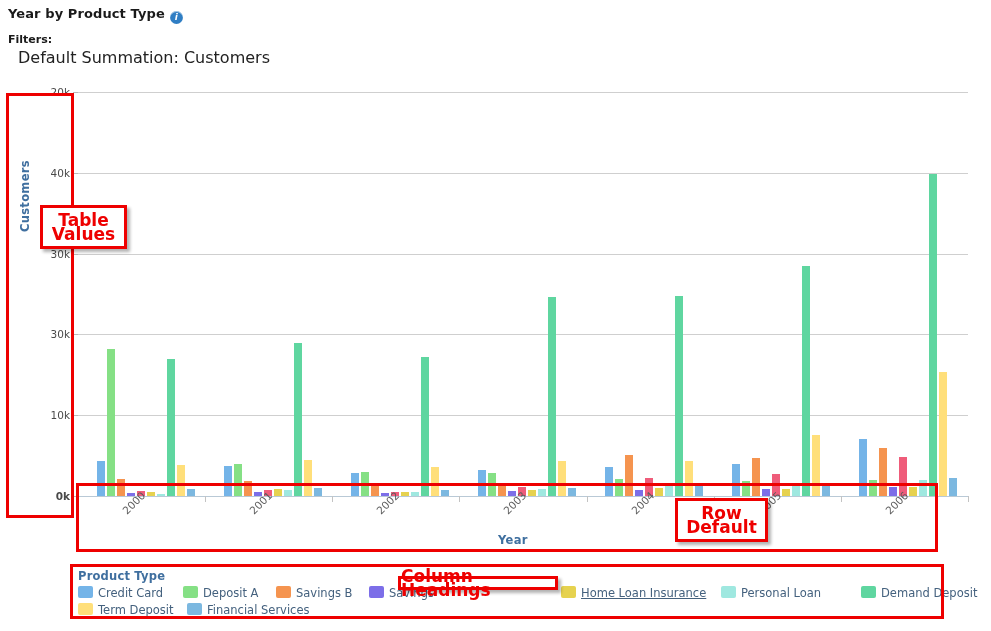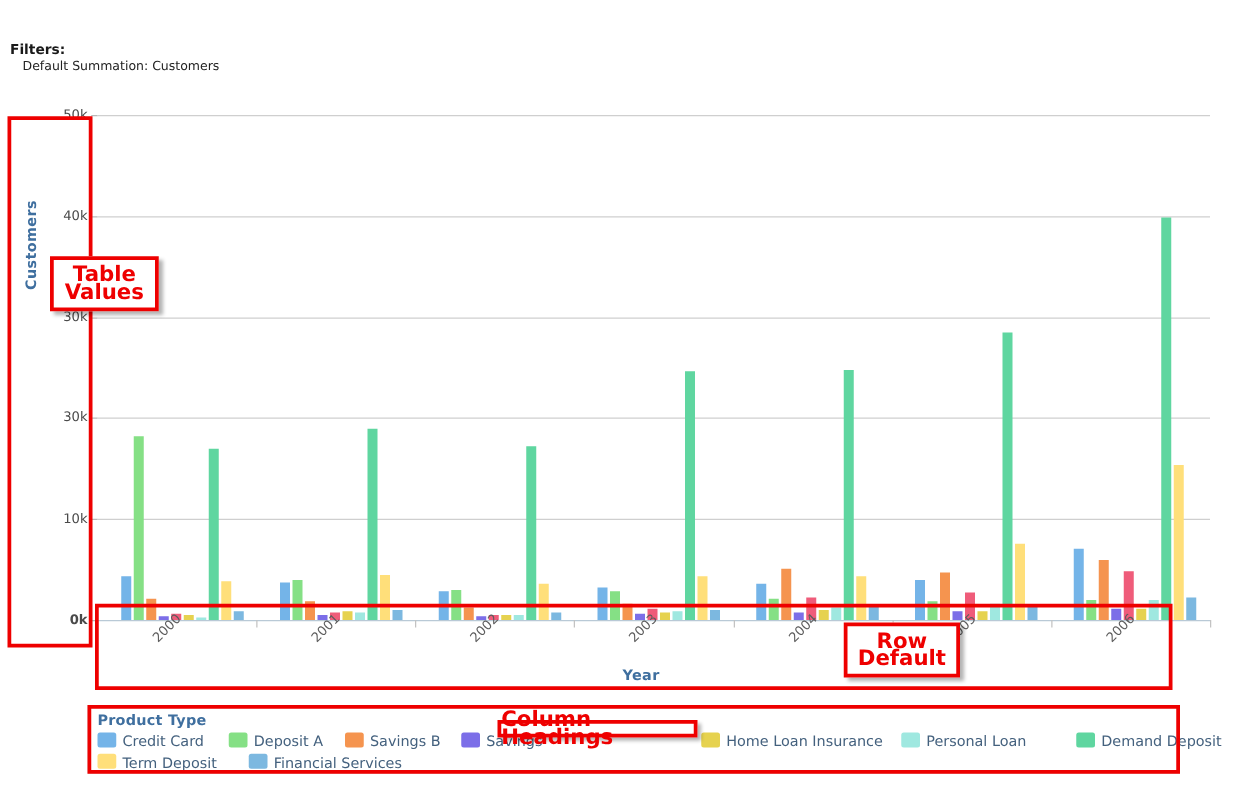--- a/index.html
+++ b/index.html
@@ -23,21 +23,21 @@
     font-size:9px;font-weight:bold;font-style:italic;
     line-height:13px;text-align:center;
     box-shadow:inset 0 1px 0 rgba(255,255,255,.55);
   }
   .filters-label{
     position:absolute;left:8px;top:33px;
     font-size:11px;font-weight:bold;color:#1a1a1a;
   }
   .filters-value{
     position:absolute;left:18px;top:48px;
-    font-size:10px;color:#222;
+    font-size:16px;color:#222;
   }
 
   
   .plot{position:absolute;left:78px;top:92px;width:890px;height:404px;}
   .gridline{position:absolute;left:0;width:890px;height:1px;background:#cfcfcf;}
   .axis-baseline{position:absolute;left:0;top:404px;width:890px;height:1px;background:#b9c9d6;}
 
   .ytick-label{
     position:absolute;right:0;width:70px;text-align:right;
     font-size:10.5px;color:#4a4a4a;transform:translateY(-50%);
@@ -90,41 +90,44 @@
     display:flex;align-items:center;justify-content:center;
     box-shadow:3px 3px 3px rgba(0,0,0,.30);
   }
   .ann-box span{display:block;}
 </style>
 </head>
 <body>
 
 <div id="root">
 
+  <div class="page-title">
+    <span>Year by Product Type</span><span class="info-icon">i</span>
+  </div>
   <div class="filters-label">Filters:</div>
   <div class="filters-value">Default Summation: Customers</div>
 
   <div class="plot" id="plot">
       <div class="ytick-mark" style="top: 404px; left: -5px;"></div>
       <div class="ytick-label" style="top: 404px; right: 898px; font-weight: bold;">0k</div>
       <div class="gridline" style="top: 323.2px;"></div>
       <div class="ytick-mark" style="top: 323.2px; left: -5px;"></div>
       <div class="ytick-label" style="top: 323.2px; right: 898px;">10k</div>
       <div class="gridline" style="top: 242.4px;"></div>
       <div class="ytick-mark" style="top: 242.4px; left: -5px;"></div>
       <div class="ytick-label" style="top: 242.4px; right: 898px;">30k</div>
       <div class="gridline" style="top: 161.6px;"></div>
       <div class="ytick-mark" style="top: 161.6px; left: -5px;"></div>
       <div class="ytick-label" style="top: 161.6px; right: 898px;">30k</div>
       <div class="gridline" style="top: 80.8px;"></div>
       <div class="ytick-mark" style="top: 80.8px; left: -5px;"></div>
       <div class="ytick-label" style="top: 80.8px; right: 898px;">40k</div>
       <div class="gridline" style="top: 0px;"></div>
       <div class="ytick-mark" style="top: 0px; left: -5px;"></div>
-      <div class="ytick-label" style="top: 0px; right: 898px;">50k</div>
+      <div class="ytick-label" style="top: 0px; right: 898px;">20k</div>
       <div class="axis-baseline"></div>
       <div class="bar" title="2000 · Credit Card · 4300" style="left: 18.5714px; width: 8px; height: 34.744px; background: rgb(116, 180, 232);"></div>
       <div class="bar" title="2000 · Savings A · 18200" style="left: 28.5714px; width: 8px; height: 147.056px; background: rgb(133, 224, 133);"></div>
       <div class="bar" title="2000 · Savings B · 2100" style="left: 38.5714px; width: 8px; height: 16.968px; background: rgb(245, 148, 79);"></div>
       <div class="bar" title="2000 · Savings · 400" style="left: 48.5714px; width: 8px; height: 3.232px; background: rgb(124, 110, 232);"></div>
       <div class="bar" title="2000 · Savings C · 600" style="left: 58.5714px; width: 8px; height: 4.848px; background: rgb(239, 92, 122);"></div>
       <div class="bar" title="2000 · Home Loan Insurance · 500" style="left: 68.5714px; width: 8px; height: 4.04px; background: rgb(230, 210, 79);"></div>
       <div class="bar" title="2000 · Personal Loan · 300" style="left: 78.5714px; width: 8px; height: 2.424px; background: rgb(159, 232, 224);"></div>
       <div class="bar" title="2000 · Demand Deposit · 17000" style="left: 88.5714px; width: 8px; height: 137.36px; background: rgb(95, 214, 160);"></div>
       <div class="bar" title="2000 · Term Deposit · 3900" style="left: 98.5714px; width: 8px; height: 31.512px; background: rgb(255, 223, 122);"></div>
@@ -207,25 +210,25 @@
   <div class="y-axis-title">Customers</div>
   <div class="x-axis-title">Year</div>
 
   <div class="legend">
     <div class="legend-title">Product Type</div>
     <div id="legend-items">
         <div class="legend-item" style="left: 7px; top: 21px;"><span class="legend-swatch" style="background: rgb(116, 180, 232);"></span><span>Credit Card</span></div>
         <div class="legend-item" style="left: 112px; top: 21px;"><span class="legend-swatch" style="background: rgb(133, 224, 133);"></span><span>Deposit A</span></div>
         <div class="legend-item" style="left: 205px; top: 21px;"><span class="legend-swatch" style="background: rgb(245, 148, 79);"></span><span>Savings B</span></div>
         <div class="legend-item" style="left: 298px; top: 21px;"><span class="legend-swatch" style="background: rgb(124, 110, 232);"></span><span>Savings</span></div>
-        <div class="legend-item" style="left: 490px; top: 21px;"><span class="legend-swatch" style="background: rgb(230, 210, 79);"></span><span>Home Loan Insurance</span></div>
+        <div class="legend-item" style="left: 490px; top: 21px; text-decoration: underline;"><span class="legend-swatch" style="background: rgb(230, 210, 79);"></span><span>Home Loan Insurance</span></div>
         <div class="legend-item" style="left: 650px; top: 21px;"><span class="legend-swatch" style="background: rgb(159, 232, 224);"></span><span>Personal Loan</span></div>
         <div class="legend-item" style="left: 790px; top: 21px;"><span class="legend-swatch" style="background: rgb(95, 214, 160);"></span><span>Demand Deposit</span></div>
         <div class="legend-item" style="left: 7px; top: 38px;"><span class="legend-swatch" style="background: rgb(255, 223, 122);"></span><span>Term Deposit</span></div>
-        <div class="legend-item" style="left: 128px; top: 38px;"><span class="legend-swatch" style="background: rgb(124, 184, 224);"></span><span>Financial Services</span></div>
+        <div class="legend-item" style="left: 116px; top: 38px;"><span class="legend-swatch" style="background: rgb(124, 184, 224);"></span><span>Financial Services</span></div>
       </div>
   </div>
 
   <div id="annotations">
       <div class="ann-rect" style="left: 6px; top: 93px; width: 68px; height: 425px;"></div>
       <div class="ann-rect" style="left: 76px; top: 483px; width: 862px; height: 69px;"></div>
       <div class="ann-rect" style="left: 70px; top: 564px; width: 874px; height: 55px;"></div>
       <div class="ann-box" style="left: 40px; top: 205px; width: 87px; height: 44px; flex-direction: column;">
         <span>Table</span>
         <span>Values</span>

